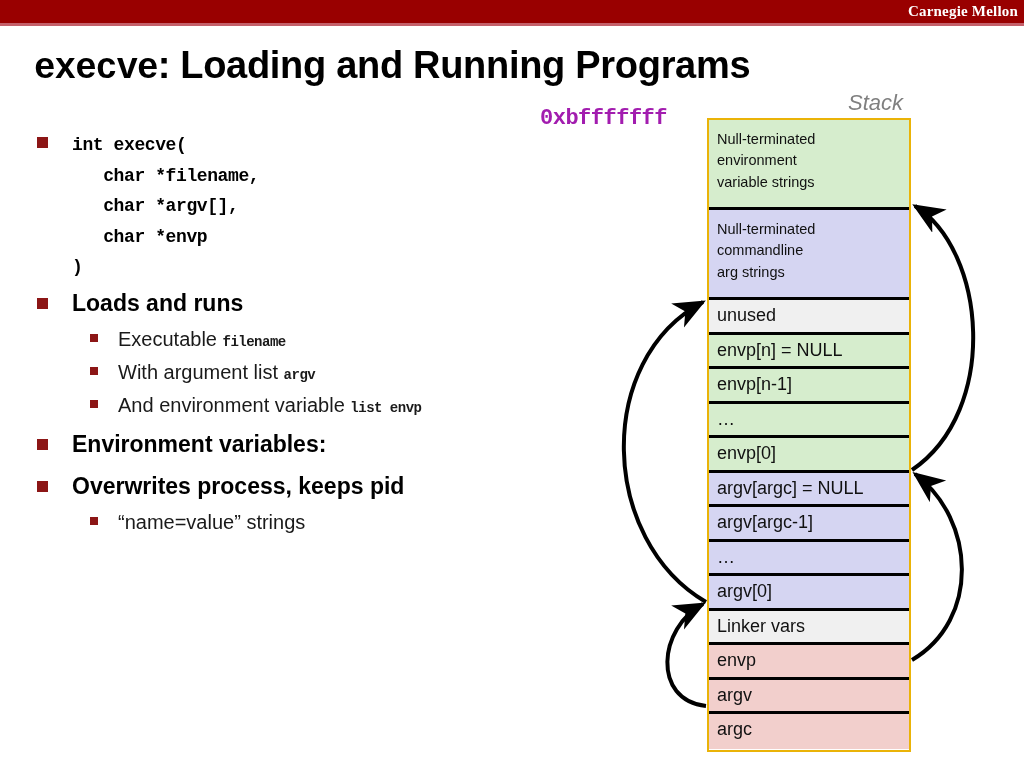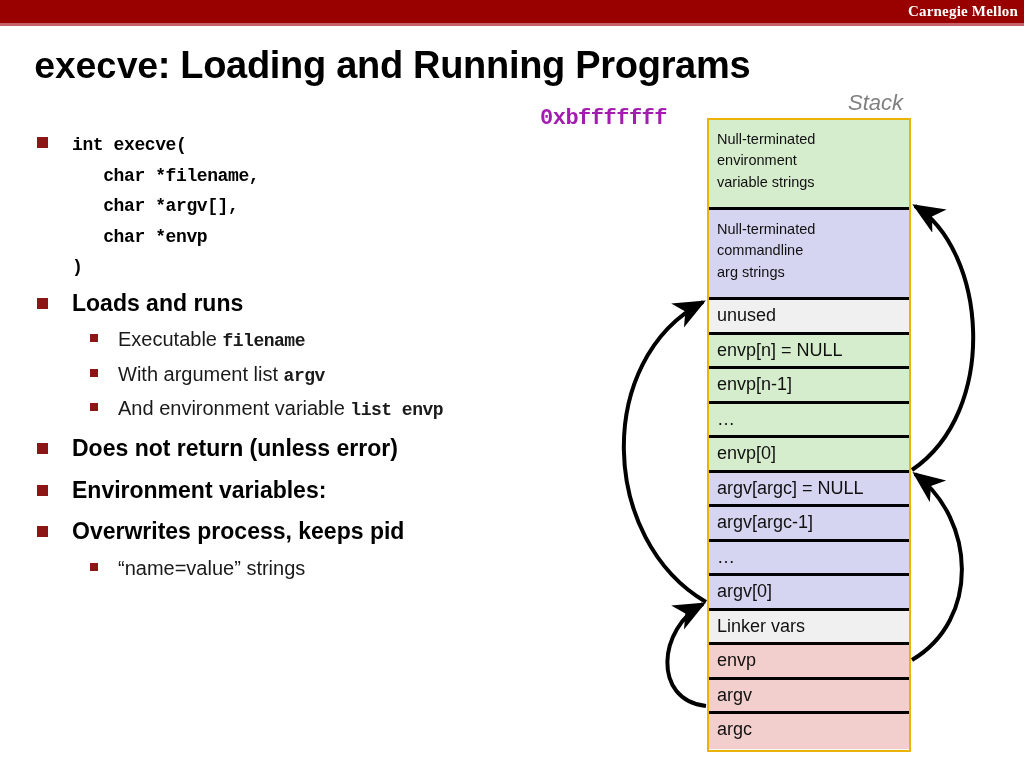--- a/index.html
+++ b/index.html
@@ -97,21 +97,21 @@
     position: absolute;
     left: 56px;
     top: 8px;
     width: 8px;
     height: 8px;
     background: #8c1616;
   }
   .code {
     font-family: "Liberation Mono", monospace;
     font-weight: bold;
-    font-size: 18px;
+    font-size: 14px;
     letter-spacing: -0.5px;
     margin-top: 42px;
   }
   .code-blk {
     font-family: "Liberation Mono", monospace;
     font-weight: bold;
     font-size: 18px;
     letter-spacing: -0.4px;
     line-height: 1.42;
     white-space: pre;
@@ -207,24 +207,20 @@
   <div class="bullet-l2">
     <span class="sq"></span>
     <span>With argument list </span><span class="code">argv</span>
   </div>
 
   <div class="bullet-l2">
     <span class="sq"></span>
     <span>And environment variable </span><span class="code">list envp</span>
   </div>
 
-  <div class="bullet-l1" style="margin-top:12px;">
-    <span class="sq"></span>
-    <span>Does not return (unless error)</span>
-  </div>
 
   <div class="bullet-l1" style="margin-top:12px;">
     <span class="sq"></span>
     <span>Environment variables:</span>
   </div>
 
   <div class="bullet-l1" style="margin-top:12px;">
     <span class="sq"></span>
     <span>Overwrites process, keeps pid</span>
   </div>

